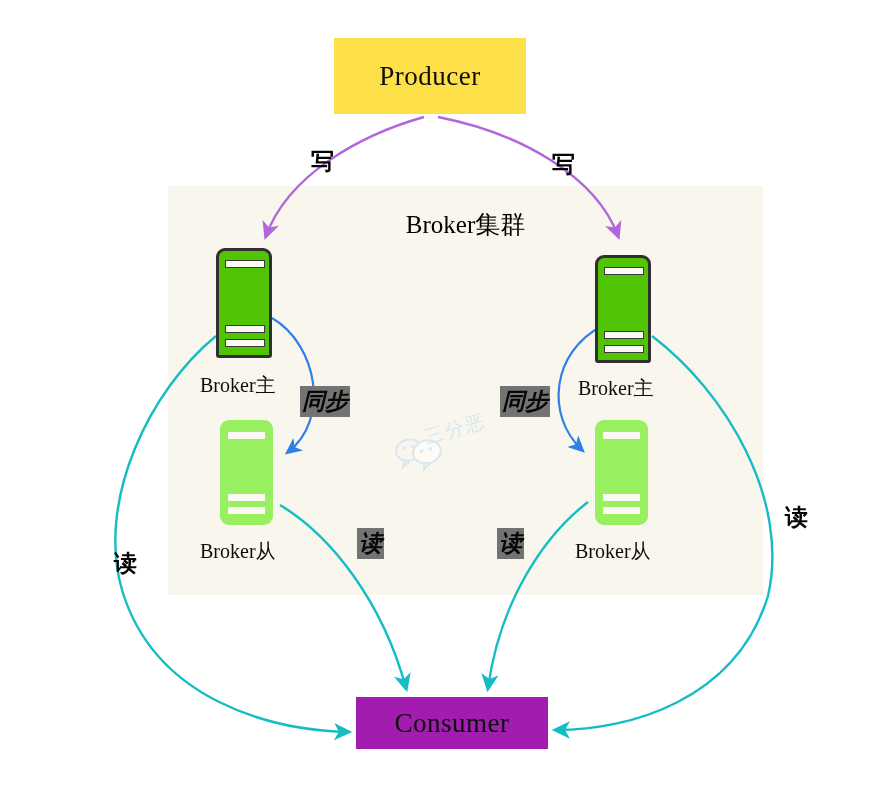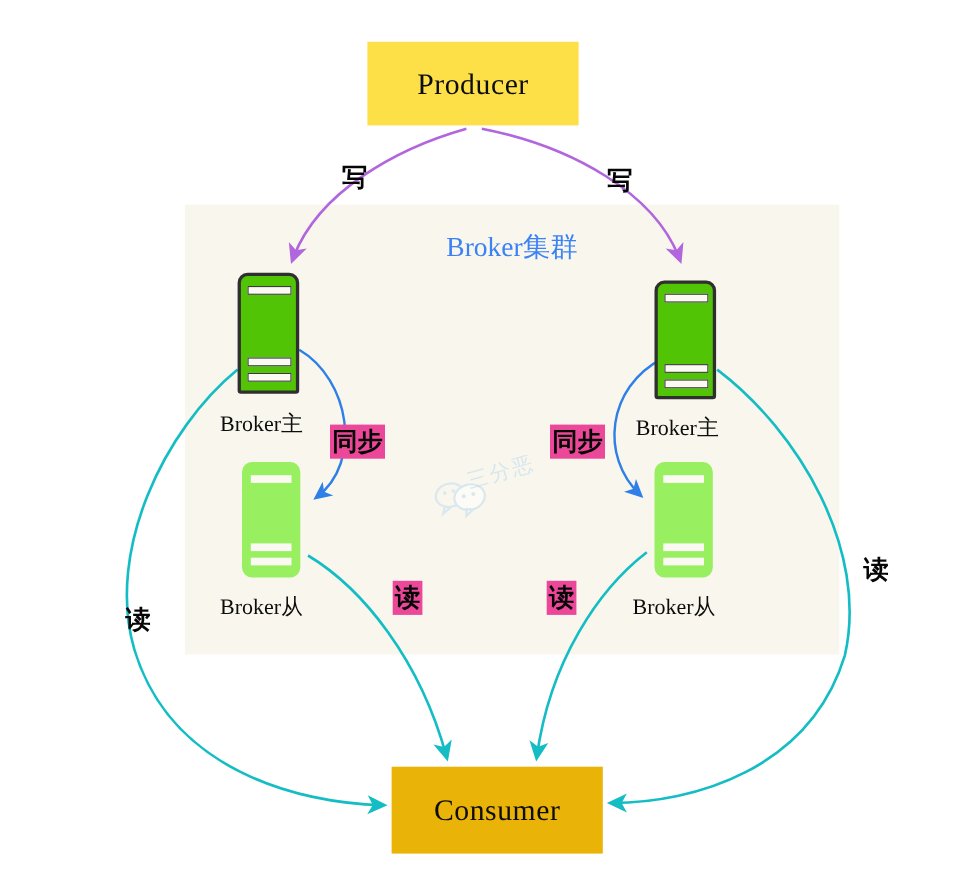--- a/index.html
+++ b/index.html
@@ -36,40 +36,40 @@
     top: 38px;
     width: 192px;
     height: 76px;
     background: #fde047;
     font-size: 27px;
   }
   #consumer-box {
     left: 356px;
     top: 697px;
     width: 192px;
-    height: 79px;
-    background: #eab308;
+    height: 52px;
+    background: #a21caf;
     font-size: 27px;
   }
   #cluster-box {
     position: absolute;
     left: 168px;
     top: 186px;
     width: 595px;
     height: 409px;
     background: #F9F7ED;
   }
   #cluster-title {
     position: absolute;
     left: 168px;
     top: 208px;
     width: 595px;
     text-align: center;
     font-size: 25px;
-    color: #3b82f6;
+    color: #000000;
     font-family: "Liberation Serif", "DejaVu Serif", serif;
   }
   
   .server {
     position: absolute;
   }
   .server .chassis {
     position: absolute;
     left: 0;
     top: 0;
@@ -106,22 +106,23 @@
   }
   .edge-label {
     position: absolute;
     font-size: 23px;
     color: #060606;
     white-space: nowrap;
     font-family: "DejaVu Sans", "Liberation Sans", sans-serif;
     font-weight: 600;
   }
   .edge-label.boxed {
-    background: #ec4899;
+    background: #737373;
     padding: 0px 2px;
+    font-style: italic;
   }
   .edge-label.plain {
     background: transparent;
   }
   #center-watermark {
     position: absolute;
     left: 382px;
     top: 412px;
     width: 140px;
     height: 72px;

